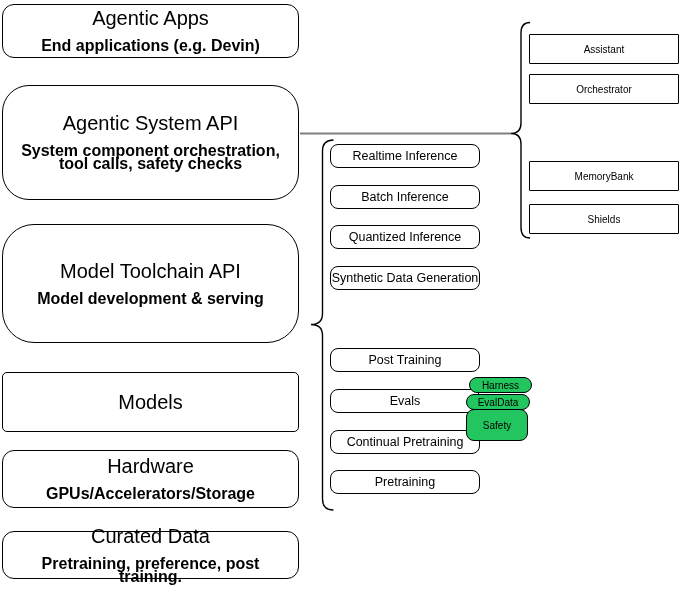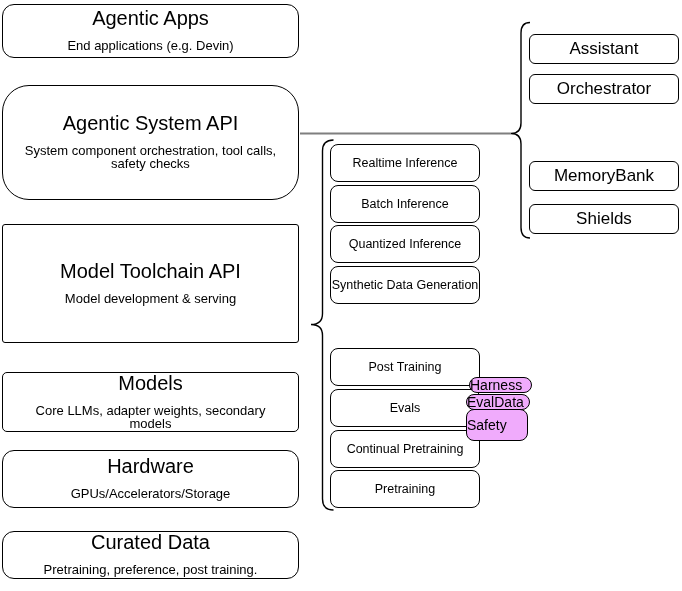--- a/index.html
+++ b/index.html
@@ -27,70 +27,70 @@
     background: #ffffff;
     box-sizing: border-box;
     display: flex;
     flex-direction: column;
     align-items: center;
     justify-content: center;
     text-align: center;
     z-index: 2;
   }
   .ltitle { font-size: 20px; line-height: 17px; }
-  .lsub   { font-size: 13px; line-height: 13px; margin-top: 12px; padding: 0 14px; }
+  .lsub   { font-size: 16px; line-height: 13px; margin-top: 12px; padding: 0 14px; font-weight: bold; }
   #lb0 { top: 4px;   height: 54px;  border-radius: 12px; }
   #lb1 { top: 85px;  height: 115px; border-radius: 27px; }
-  #lb2 { top: 224px; height: 119px; border-radius: 3px; }
+  #lb2 { top: 224px; height: 119px; border-radius: 32px; }
   #lb3 { top: 372px; height: 60px;  border-radius: 5px; }
   #lb4 { top: 450px; height: 58px;  border-radius: 12px; }
   #lb5 { top: 531px; height: 48px;  border-radius: 12px; }
   
   .mbox {
     position: absolute;
     left: 330px;
     width: 150px;
-    height: 38px;
+    height: 24px;
     border: 1.3px solid #000000;
     border-radius: 8px;
     background: #ffffff;
     box-sizing: border-box;
     display: flex;
     align-items: center;
     justify-content: center;
     font-size: 12.5px;
     z-index: 2;
   }
   
   .rbox {
     position: absolute;
     left: 529px;
     width: 150px;
     height: 30px;
     border: 1.3px solid #000000;
-    border-radius: 6px;
+    border-radius: 1px;
     background: #ffffff;
     box-sizing: border-box;
     display: flex;
     align-items: center;
     justify-content: center;
-    font-size: 17px;
+    font-size: 10px;
     z-index: 2;
   }
   
   .tag {
     position: absolute;
     border: 1.3px solid #000000;
     border-radius: 8px;
-    background: #f0abfc;
+    background: #22c55e;
     box-sizing: border-box;
     display: flex;
     align-items: center;
-    justify-content: flex-start;
-    font-size: 14px;
+    justify-content: center;
+    font-size: 10px;
     z-index: 4;
   }
   #tag0 { left: 469px; top: 377px; width: 63px; height: 16px; }
   #tag1 { left: 466px; top: 394px; width: 64px; height: 16px; }
   #tag2 { left: 466px; top: 409px; width: 62px; height: 32px; }
 </style>
 </head>
 <body>
 
 <div class="canvas">
@@ -111,21 +111,20 @@
   <div class="lbox" id="lb1">
     <div class="ltitle">Agentic System API</div>
     <div class="lsub">System component orchestration, tool calls, safety checks</div>
   </div>
   <div class="lbox" id="lb2">
     <div class="ltitle">Model Toolchain API</div>
     <div class="lsub">Model development &amp; serving</div>
   </div>
   <div class="lbox" id="lb3">
     <div class="ltitle">Models</div>
-    <div class="lsub">Core LLMs, adapter weights, secondary models</div>
   </div>
   <div class="lbox" id="lb4">
     <div class="ltitle">Hardware</div>
     <div class="lsub">GPUs/Accelerators/Storage</div>
   </div>
   <div class="lbox" id="lb5">
     <div class="ltitle">Curated Data</div>
     <div class="lsub">Pretraining, preference, post training.</div>
   </div>
 

